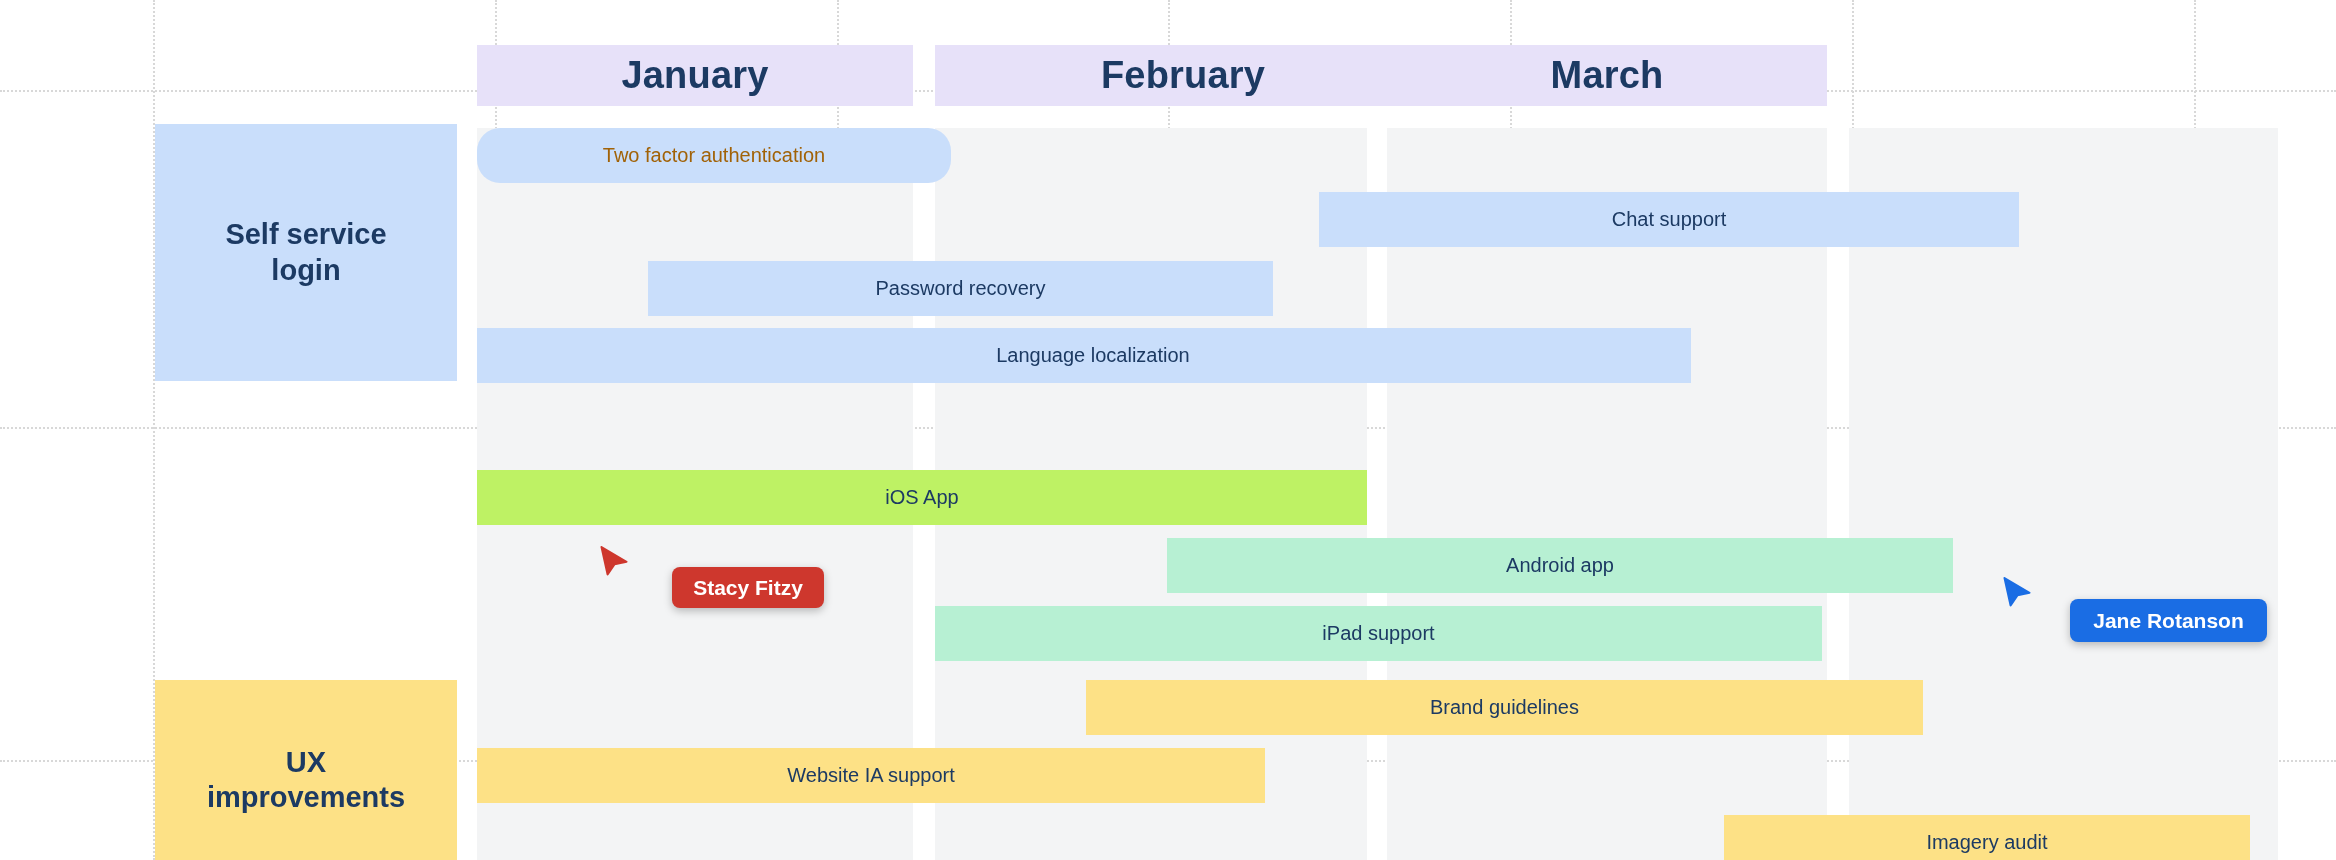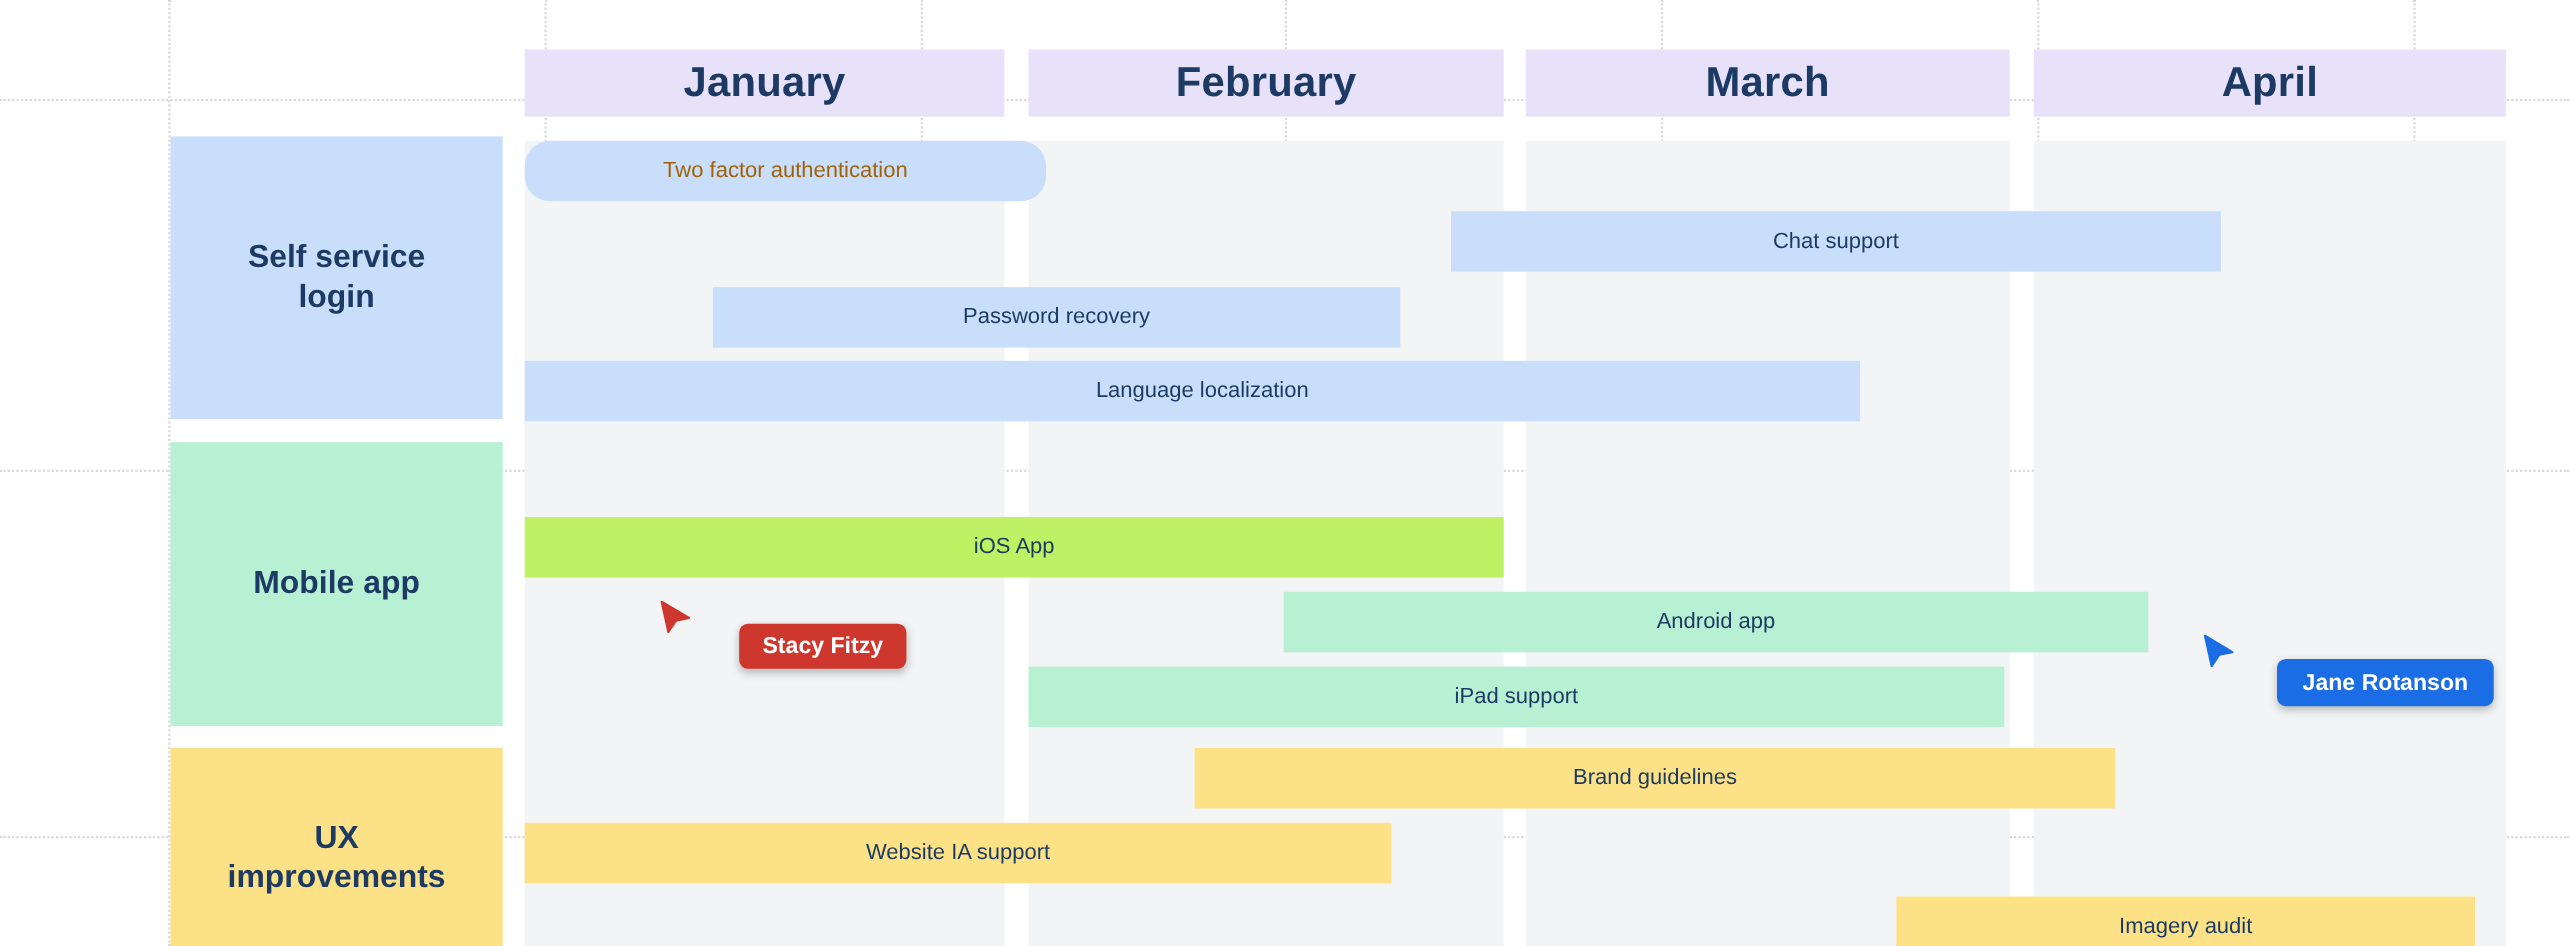--- a/index.html
+++ b/index.html
@@ -46,36 +46,30 @@
     <div class="vline" style="left: 1852px;"></div>
     <div class="vline" style="left: 2194px;"></div>
     <div class="hline" style="top: 90px;"></div>
     <div class="hline" style="top: 427px;"></div>
     <div class="hline" style="top: 760px;"></div>
     <div class="month-col" style="left: 477px; top: 128px; width: 436px; height: 732px; background: rgb(243, 244, 245);"></div>
     <div class="month-header" style="left: 477px; top: 45px; width: 436px; height: 61px; background: rgb(231, 225, 249); color: rgb(28, 58, 99);">
       <span>January</span>
     </div>
     <div class="month-col" style="left: 935px; top: 128px; width: 432px; height: 732px; background: rgb(243, 244, 245);"></div>
-    <div class="month-header" style="left: 935px; top: 45px; width: 432px; height: 61px; background: rgb(231, 225, 249); color: rgb(28, 58, 99);">
+    <div class="month-header" style="left: 935px; top: 45px; width: 432px; height: 61px; background: rgb(231, 225, 249); color: rgb(28, 58, 99); padding-left: 32px;">
       <span>February</span>
     </div>
     <div class="month-col" style="left: 1387px; top: 128px; width: 440px; height: 732px; background: rgb(243, 244, 245);"></div>
     <div class="month-header" style="left: 1387px; top: 45px; width: 440px; height: 61px; background: rgb(231, 225, 249); color: rgb(28, 58, 99);">
       <span>March</span>
     </div>
     <div class="month-col" style="left: 1849px; top: 128px; width: 429px; height: 732px; background: rgb(243, 244, 245);"></div>
-    <div class="month-header" style="left: 1849px; top: 45px; width: 429px; height: 61px; background: rgb(231, 225, 249); color: rgb(28, 58, 99);">
-      <span>April</span>
-    </div>
     <div class="group-box" style="left: 155px; top: 124px; width: 302px; height: 257px; background: rgb(201, 222, 251); color: rgb(28, 58, 99);">
       <span class="group-label">Self service login</span>
-    </div>
-    <div class="group-box" style="left: 155px; top: 402px; width: 302px; height: 258px; background: rgb(183, 240, 211); color: rgb(28, 58, 99);">
-      <span class="group-label">Mobile app</span>
     </div>
     <div class="group-box" style="left: 155px; top: 680px; width: 302px; height: 200px; background: rgb(253, 225, 134); color: rgb(28, 58, 99);">
       <span class="group-label">UX improvements</span>
     </div>
     <div class="task-bar" style="left: 477px; top: 128px; width: 474px; height: 55px; background: rgb(201, 222, 251); color: #a16207; border-radius: 23px;">
       <span>Two factor authentication</span>
     </div>
     <div class="task-bar" style="left: 1319px; top: 192px; width: 700px; height: 55px; background: rgb(201, 222, 251); color: rgb(28, 58, 99);">
       <span>Chat support</span>
     </div>

